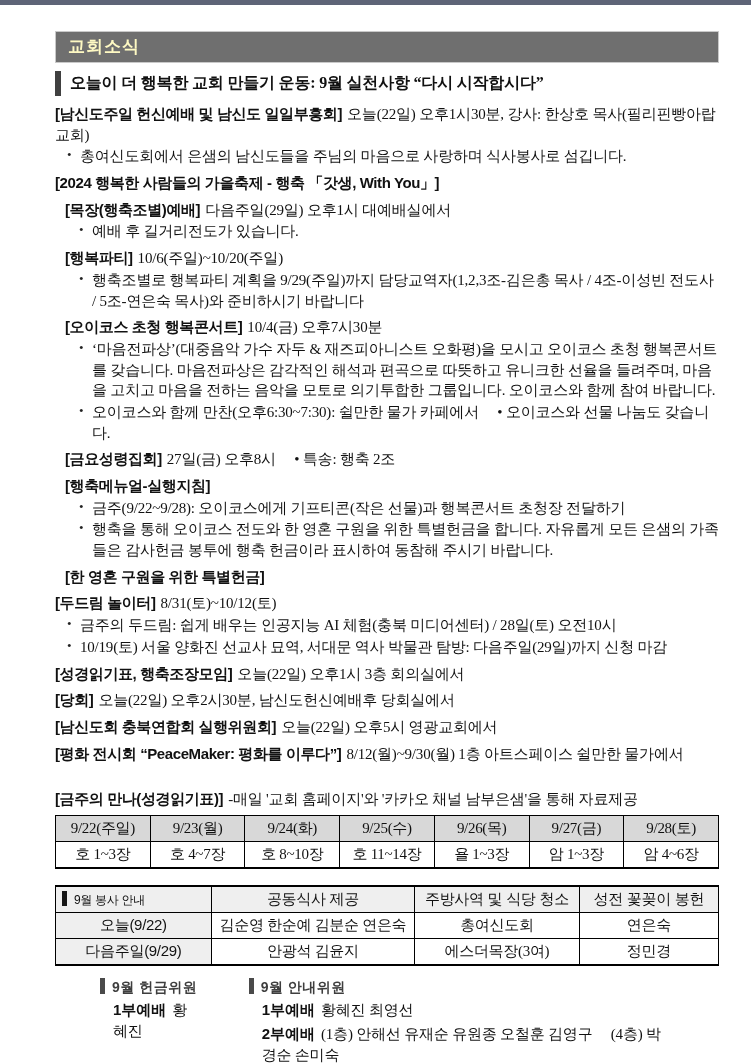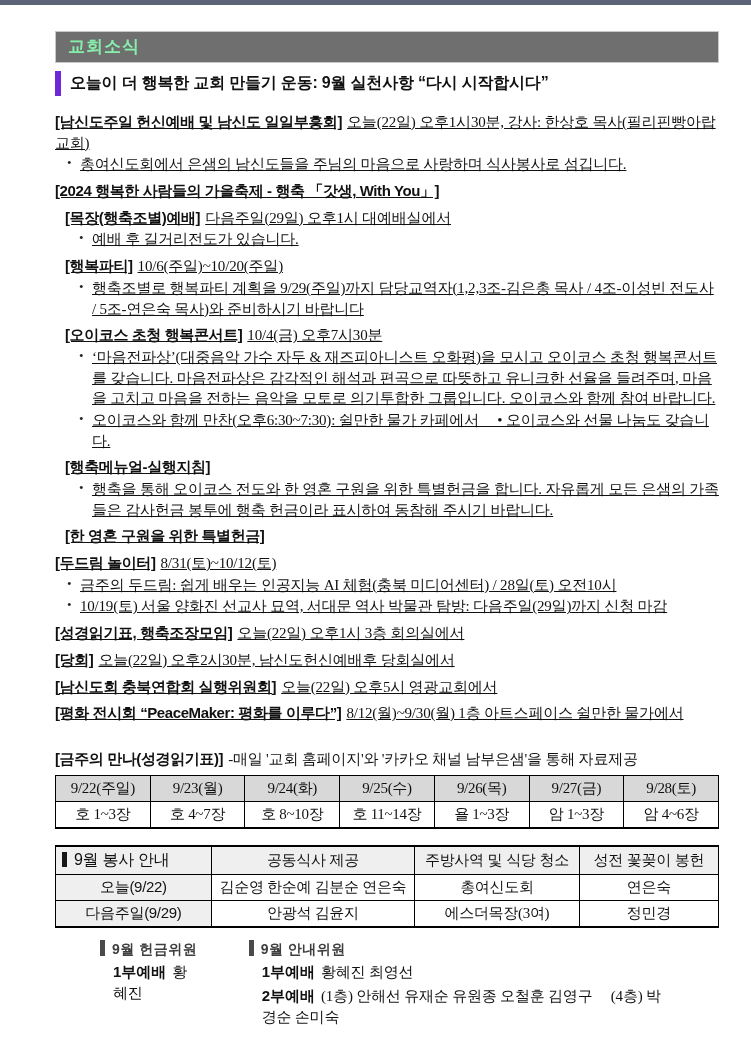--- a/index.html
+++ b/index.html
@@ -4,31 +4,31 @@
 <style>
   html,body{margin:0;padding:0;}
   body{
     width:751px;height:1063px;overflow:hidden;background:#ffffff;
     font-family:"Liberation Serif","DejaVu Serif",serif;color:#111;
   }
   .topbar{height:5px;background:#5e6477;}
   .content{padding:26px 32px 0 55px;}
   
   .section-bar{
-    background:#6f6f6f;color:#86efac;border:1px solid #c9c9c9;
+    background:#6f6f6f;color:#fef9c3;border:1px solid #c9c9c9;
     font-family:"Liberation Sans","DejaVu Sans",sans-serif;font-weight:bold;
     font-size:17px;padding:3px 12px 4px;letter-spacing:1px;
   }
   .subtitle{
-    margin-top:8px;border-left:6px solid #6d28d9;padding:2px 0 2px 9px;
-    font-family:Liberation Sans, sans-serif;font-weight:bold;
+    margin-top:8px;border-left:6px solid #404040;padding:2px 0 2px 9px;
+    font-family:Liberation Serif, serif;font-weight:bold;
     font-size:16px;letter-spacing:-0.2px;
   }
   
-  .news{margin-top:16px;font-size:15px;line-height:1.38;text-decoration:underline;}
+  .news{margin-top:8px;font-size:15px;line-height:1.38;}
   .ln{margin:0;}
   .ln.hdr{margin-top:6px;}
   .ln.blt{margin-top:1px;position:relative;}
   .lv0{margin-left:0;}
   .lv1{margin-left:10px;}
   .lv2{margin-left:22px;}
   .blt{padding-left:15px;}
   .blt::before{content:"\2022";position:absolute;left:2px;top:0;font-size:13px;color:#222;}
   .ttl{
     font-family:"Liberation Sans","DejaVu Sans",sans-serif;font-weight:bold;
@@ -53,21 +53,21 @@
     border:1px solid #000;text-align:center;font-size:15px;font-weight:normal;
     padding:3px 2px;letter-spacing:-0.3px;
   }
   .service th{background:#efefef;font-family:"Liberation Sans","DejaVu Sans",sans-serif;}
   .service td.rowlabel{background:#efefef;font-family:"Liberation Sans","DejaVu Sans",sans-serif;}
   .service .c0{width:23%;}.service .c1{width:31%;}.service .c2{width:25%;}.service .c3{width:21%;}
   .barmark{
     display:inline-block;width:5px;height:15px;background:#161616;
     vertical-align:-2px;margin-right:7px;
   }
-  .service th.first{text-align:left;padding-left:6px;font-size:16px;}
+  .service th.first{text-align:left;padding-left:6px;font-size:12px;}
   
   .committees{display:flex;margin:12px 0 0 45px;font-size:15px;}
   .committee{margin-right:48px;}
   .committee .ctitle{
     font-family:"Liberation Sans","DejaVu Sans",sans-serif;font-weight:bold;
     color:#3e3e3e;font-size:14px;letter-spacing:0.5px;
   }
   .committee .ctitle .barmark{background:#4a4a4a;height:16px;}
   .crow{margin:2px 0 0 13px;line-height:1.4;}
   .clabel{font-family:"Liberation Sans","DejaVu Sans",sans-serif;font-weight:bold;margin-right:6px;}
@@ -87,21 +87,23 @@
       <p class="ln hdr lv0"><span class="ttl">[남신도주일 헌신예배 및 남신도 일일부흥회]</span><span class="txt">오늘(22일) 오후1시30분, 강사: 한상호 목사(필리핀빵아랍교회)</span></p>
       <p class="ln blt lv1"><span class="txt">총여신도회에서 은샘의 남신도들을 주님의 마음으로 사랑하며 식사봉사로 섬깁니다.</span></p>
       <p class="ln hdr lv0"><span class="ttl">[2024 행복한 사람들의 가을축제 - 행축 「갓생, With You」]</span><span class="txt"></span></p>
       <p class="ln hdr lv1"><span class="ttl">[목장(행축조별)예배]</span><span class="txt">다음주일(29일) 오후1시 대예배실에서</span></p>
       <p class="ln blt lv2"><span class="txt">예배 후 길거리전도가 있습니다.</span></p>
       <p class="ln hdr lv1"><span class="ttl">[행복파티]</span><span class="txt">10/6(주일)~10/20(주일)</span></p>
       <p class="ln blt lv2"><span class="txt">행축조별로 행복파티 계획을 9/29(주일)까지 담당교역자(1,2,3조-김은총 목사 / 4조-이성빈 전도사 / 5조-연은숙 목사)와 준비하시기 바랍니다</span></p>
       <p class="ln hdr lv1"><span class="ttl">[오이코스 초청 행복콘서트]</span><span class="txt">10/4(금) 오후7시30분</span></p>
       <p class="ln blt lv2"><span class="txt">‘마음전파상’(대중음악 가수 자두 &amp; 재즈피아니스트 오화평)을 모시고 오이코스 초청 행복콘서트를 갖습니다. 마음전파상은 감각적인 해석과 편곡으로 따뜻하고 유니크한 선율을 들려주며, 마음을 고치고 마음을 전하는 음악을 모토로 의기투합한 그룹입니다. 오이코스와 함께 참여 바랍니다.</span></p>
       <p class="ln blt lv2"><span class="txt">오이코스와 함께 만찬(오후6:30~7:30): 쉴만한 물가 카페에서　 • 오이코스와 선물 나눔도 갖습니다.</span></p>
+      <p class="ln hdr lv1"><span class="ttl">[금요성령집회]</span><span class="txt">27일(금) 오후8시　 • 특송: 행축 2조</span></p>
       <p class="ln hdr lv1"><span class="ttl">[행축메뉴얼-실행지침]</span><span class="txt"></span></p>
+      <p class="ln blt lv2"><span class="txt">금주(9/22~9/28): 오이코스에게 기프티콘(작은 선물)과 행복콘서트 초청장 전달하기</span></p>
       <p class="ln blt lv2"><span class="txt">행축을 통해 오이코스 전도와 한 영혼 구원을 위한 특별헌금을 합니다. 자유롭게 모든 은샘의 가족들은 감사헌금 봉투에 행축 헌금이라 표시하여 동참해 주시기 바랍니다.</span></p>
       <p class="ln hdr lv1"><span class="ttl">[한 영혼 구원을 위한 특별헌금]</span><span class="txt"></span></p>
       <p class="ln hdr lv0"><span class="ttl">[두드림 놀이터]</span><span class="txt">8/31(토)~10/12(토)</span></p>
       <p class="ln blt lv1"><span class="txt">금주의 두드림: 쉽게 배우는 인공지능 AI 체험(충북 미디어센터) / 28일(토) 오전10시</span></p>
       <p class="ln blt lv1"><span class="txt">10/19(토) 서울 양화진 선교사 묘역, 서대문 역사 박물관 탐방: 다음주일(29일)까지 신청 마감</span></p>
       <p class="ln hdr lv0"><span class="ttl">[성경읽기표, 행축조장모임]</span><span class="txt">오늘(22일) 오후1시 3층 회의실에서</span></p>
       <p class="ln hdr lv0"><span class="ttl">[당회]</span><span class="txt">오늘(22일) 오후2시30분, 남신도헌신예배후 당회실에서</span></p>
       <p class="ln hdr lv0"><span class="ttl">[남신도회 충북연합회 실행위원회]</span><span class="txt">오늘(22일) 오후5시 영광교회에서</span></p>
       <p class="ln hdr lv0"><span class="ttl">[평화 전시회 “PeaceMaker: 평화를 이루다”]</span><span class="txt">8/12(월)~9/30(월) 1층 아트스페이스 쉴만한 물가에서</span></p>
     </div>

